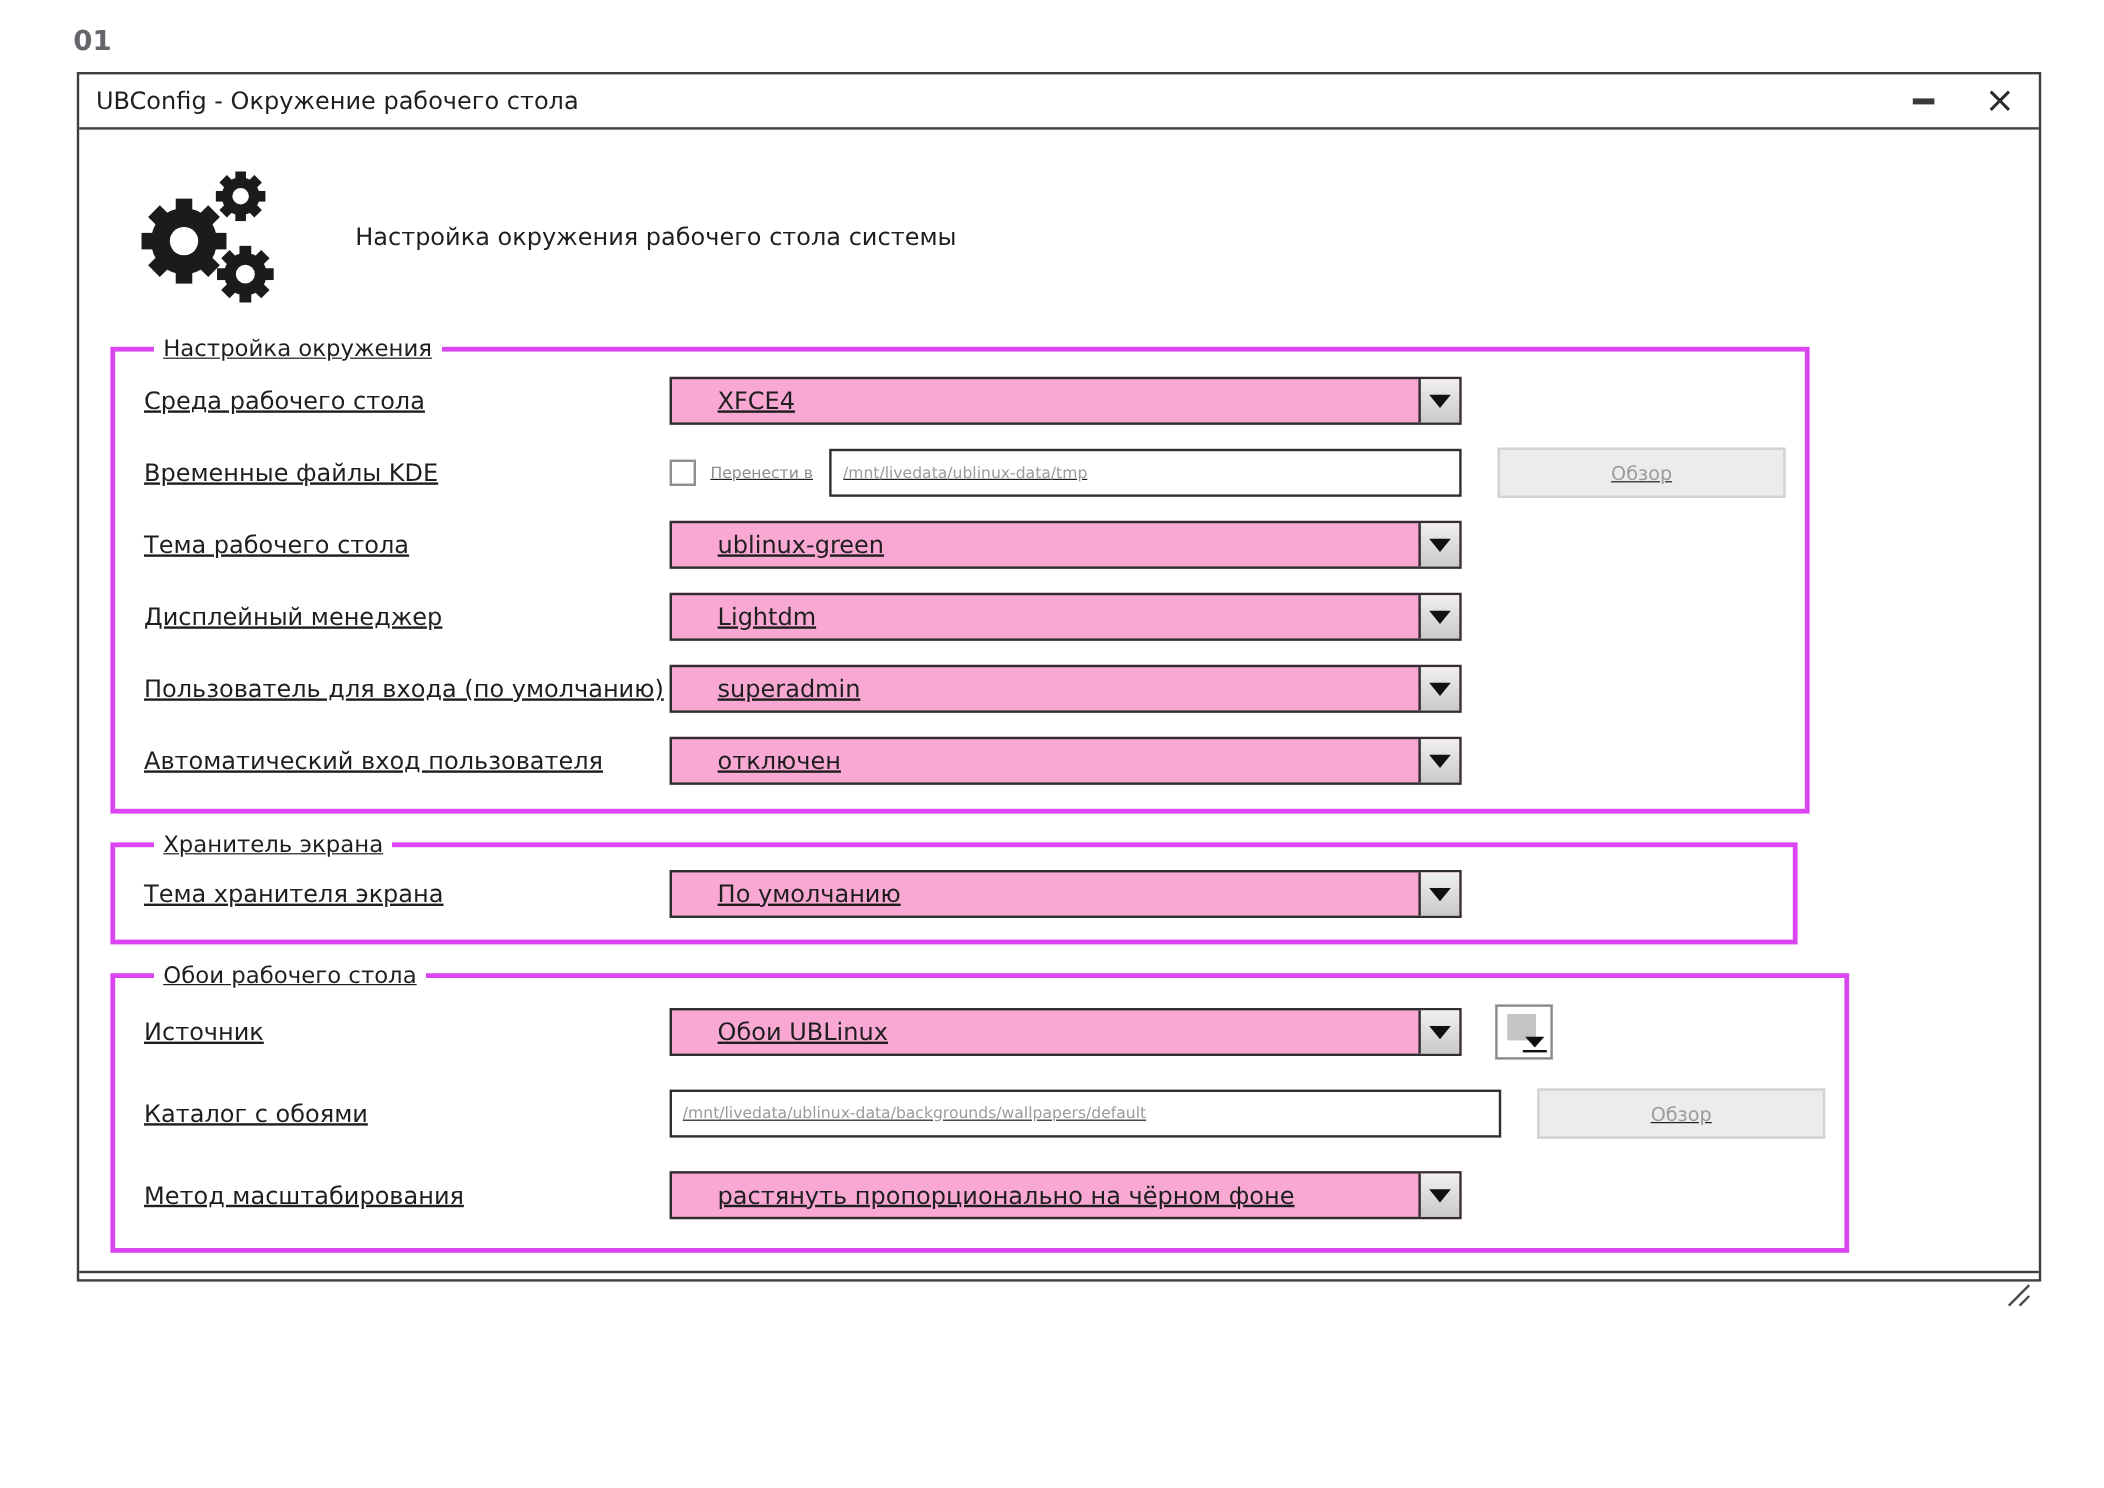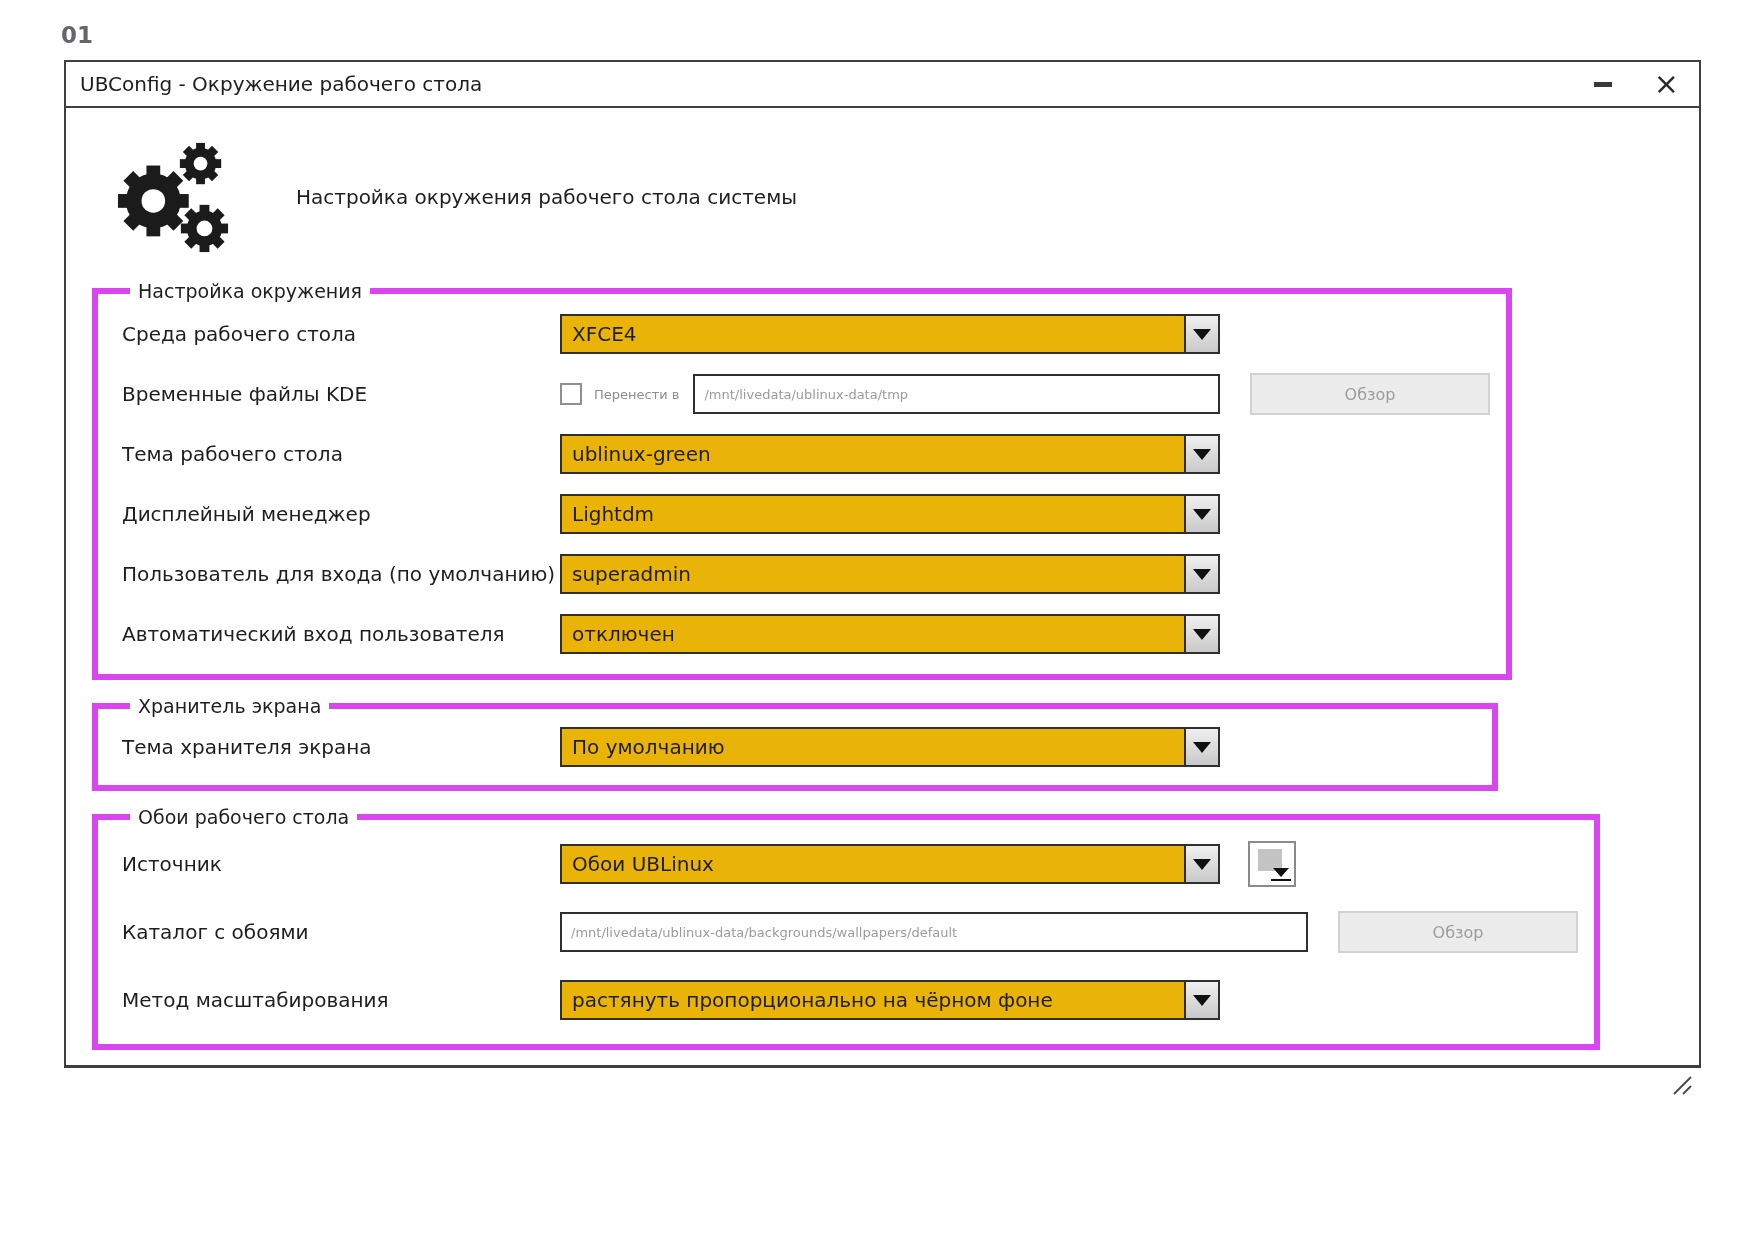--- a/index.html
+++ b/index.html
@@ -37,44 +37,45 @@
   .min-btn { width: 18px; height: 5px; background: #3a3a3a; cursor: pointer; }
   .close-btn { font-size: 30px; line-height: 1; color: #2b2b2b; cursor: pointer; }
 
   .content { flex: 1 1 auto; padding: 0 26px; }
 
   .header-row { display: flex; align-items: center; margin: 30px 0 24px 22px; }
   .gears-wrap { width: 118px; height: 118px; flex: 0 0 auto; }
   .header-text { margin-left: 64px; font-size: 20px; }
 
   fieldset.group {
-    border: 6px solid #d946ef;
+    border: 4px solid #d946ef;
     margin: 0 0 15px 0;
     padding: 2px 16px 10px 24px;
     width: 1406px;
     background: #fff;
+    text-decoration: underline;
   }
   fieldset.group legend {
     font-size: 19px; padding: 0 8px; margin-left: 8px; color: #1e1e1e;
   }
 
   .row { display: flex; align-items: center; }
   .group-env .row { height: 60px; }
   .group-saver .row { height: 56px; }
   .group-wall .row { height: 68px; }
 
   .row-label { width: 438px; flex: 0 0 auto; font-size: 20px; padding-right: 6px; white-space: nowrap; }
 
   .ctrl-area { width: 660px; flex: 0 0 auto; display: flex; align-items: center; }
 
   .combo {
     width: 660px; height: 40px;
     border: 2px solid #2f2f2f;
     display: flex; align-items: stretch;
-    background: #eab308; cursor: pointer;
+    background: #f9a8d4; cursor: pointer; padding-left: 28px;
   }
   .combo-value {
     flex: 1 1 auto; display: flex; align-items: center;
     padding-left: 10px; font-size: 20px;
     white-space: nowrap; overflow: hidden;
   }
   .combo-btn {
     flex: 0 0 34px;
     border-left: 2px solid #2f2f2f;
     background: linear-gradient(#f0f0f0, #c9c9c9);
@@ -94,21 +95,21 @@
   .check-label { color: #8d8d8d; font-size: 13px; margin: 0 14px 0 12px; white-space: nowrap; }
 
   .path-input {
     height: 40px; border: 2px solid #2f2f2f;
     display: flex; align-items: center;
     padding: 0 9px; font-size: 13px;
     color: #9b9b9b; background: #fff;
     white-space: nowrap; overflow: hidden;
   }
   .tmp-input { flex: 1 1 auto; min-width: 0; }
-  .dir-input { width: 748px; }
+  .dir-input { width: 693px; }
 
   .browse-btn {
     margin-left: 30px; width: 240px; height: 42px; flex: 0 0 auto;
     background: #ececec; border: 2px solid #d2d2d2;
     color: #9b9b9b; font-size: 16px;
     display: flex; align-items: center; justify-content: center;
   }
 
   .source-extra {
     margin-left: 28px; width: 48px; height: 46px; flex: 0 0 auto;

